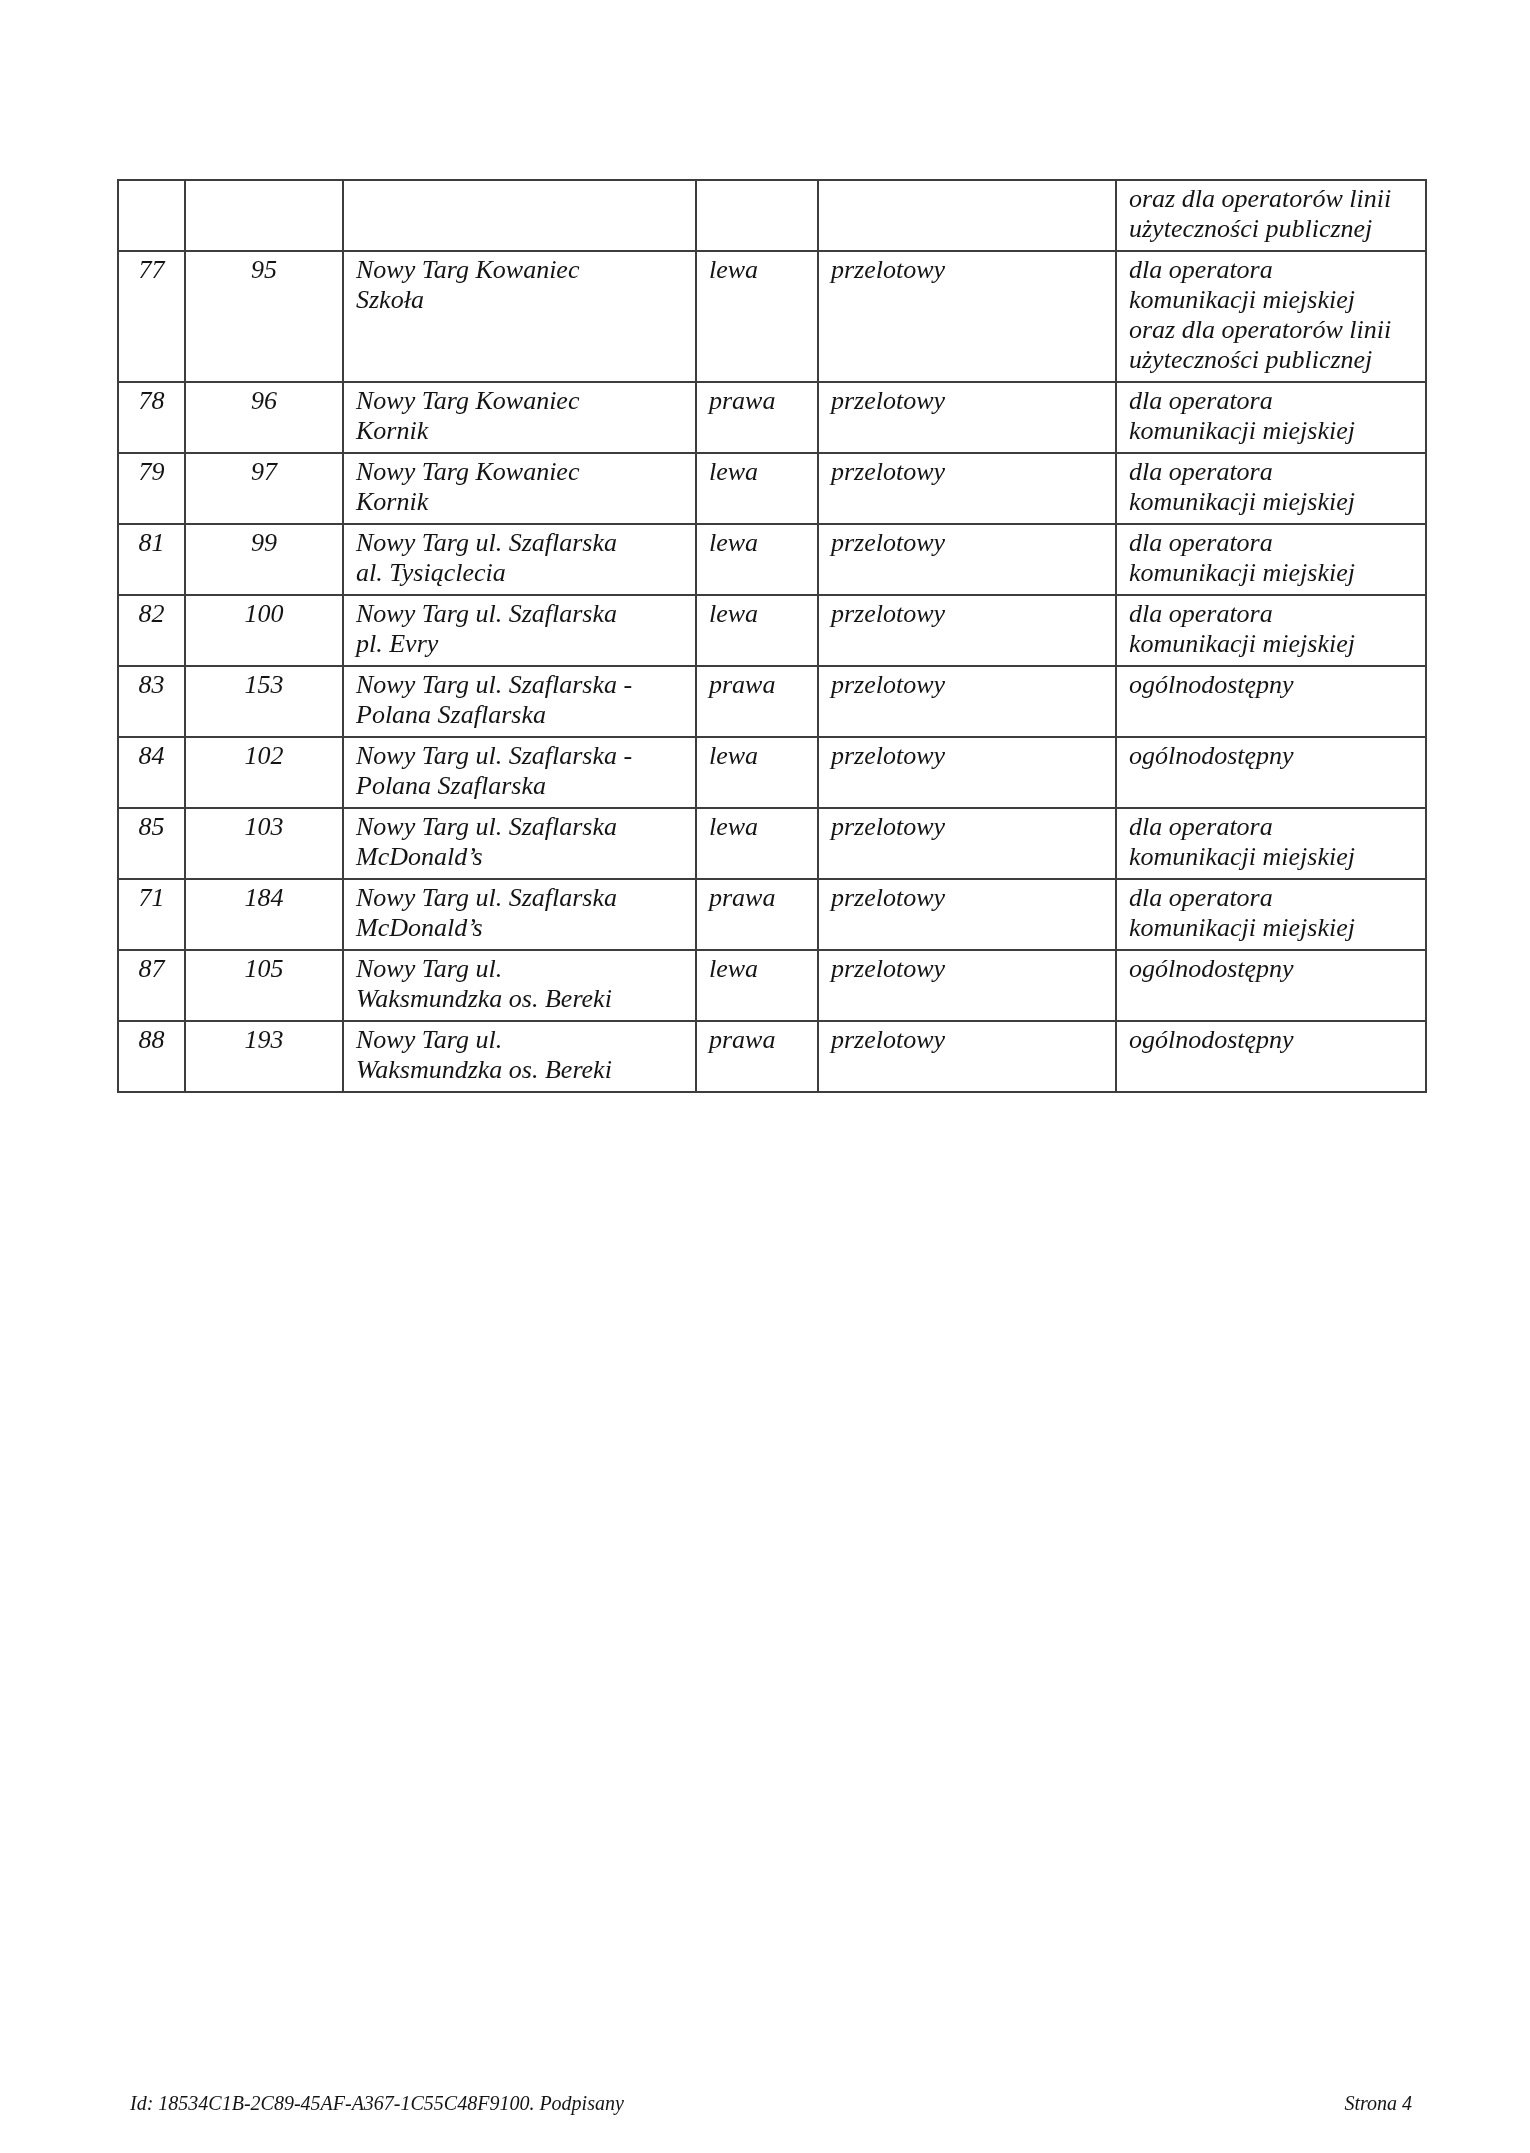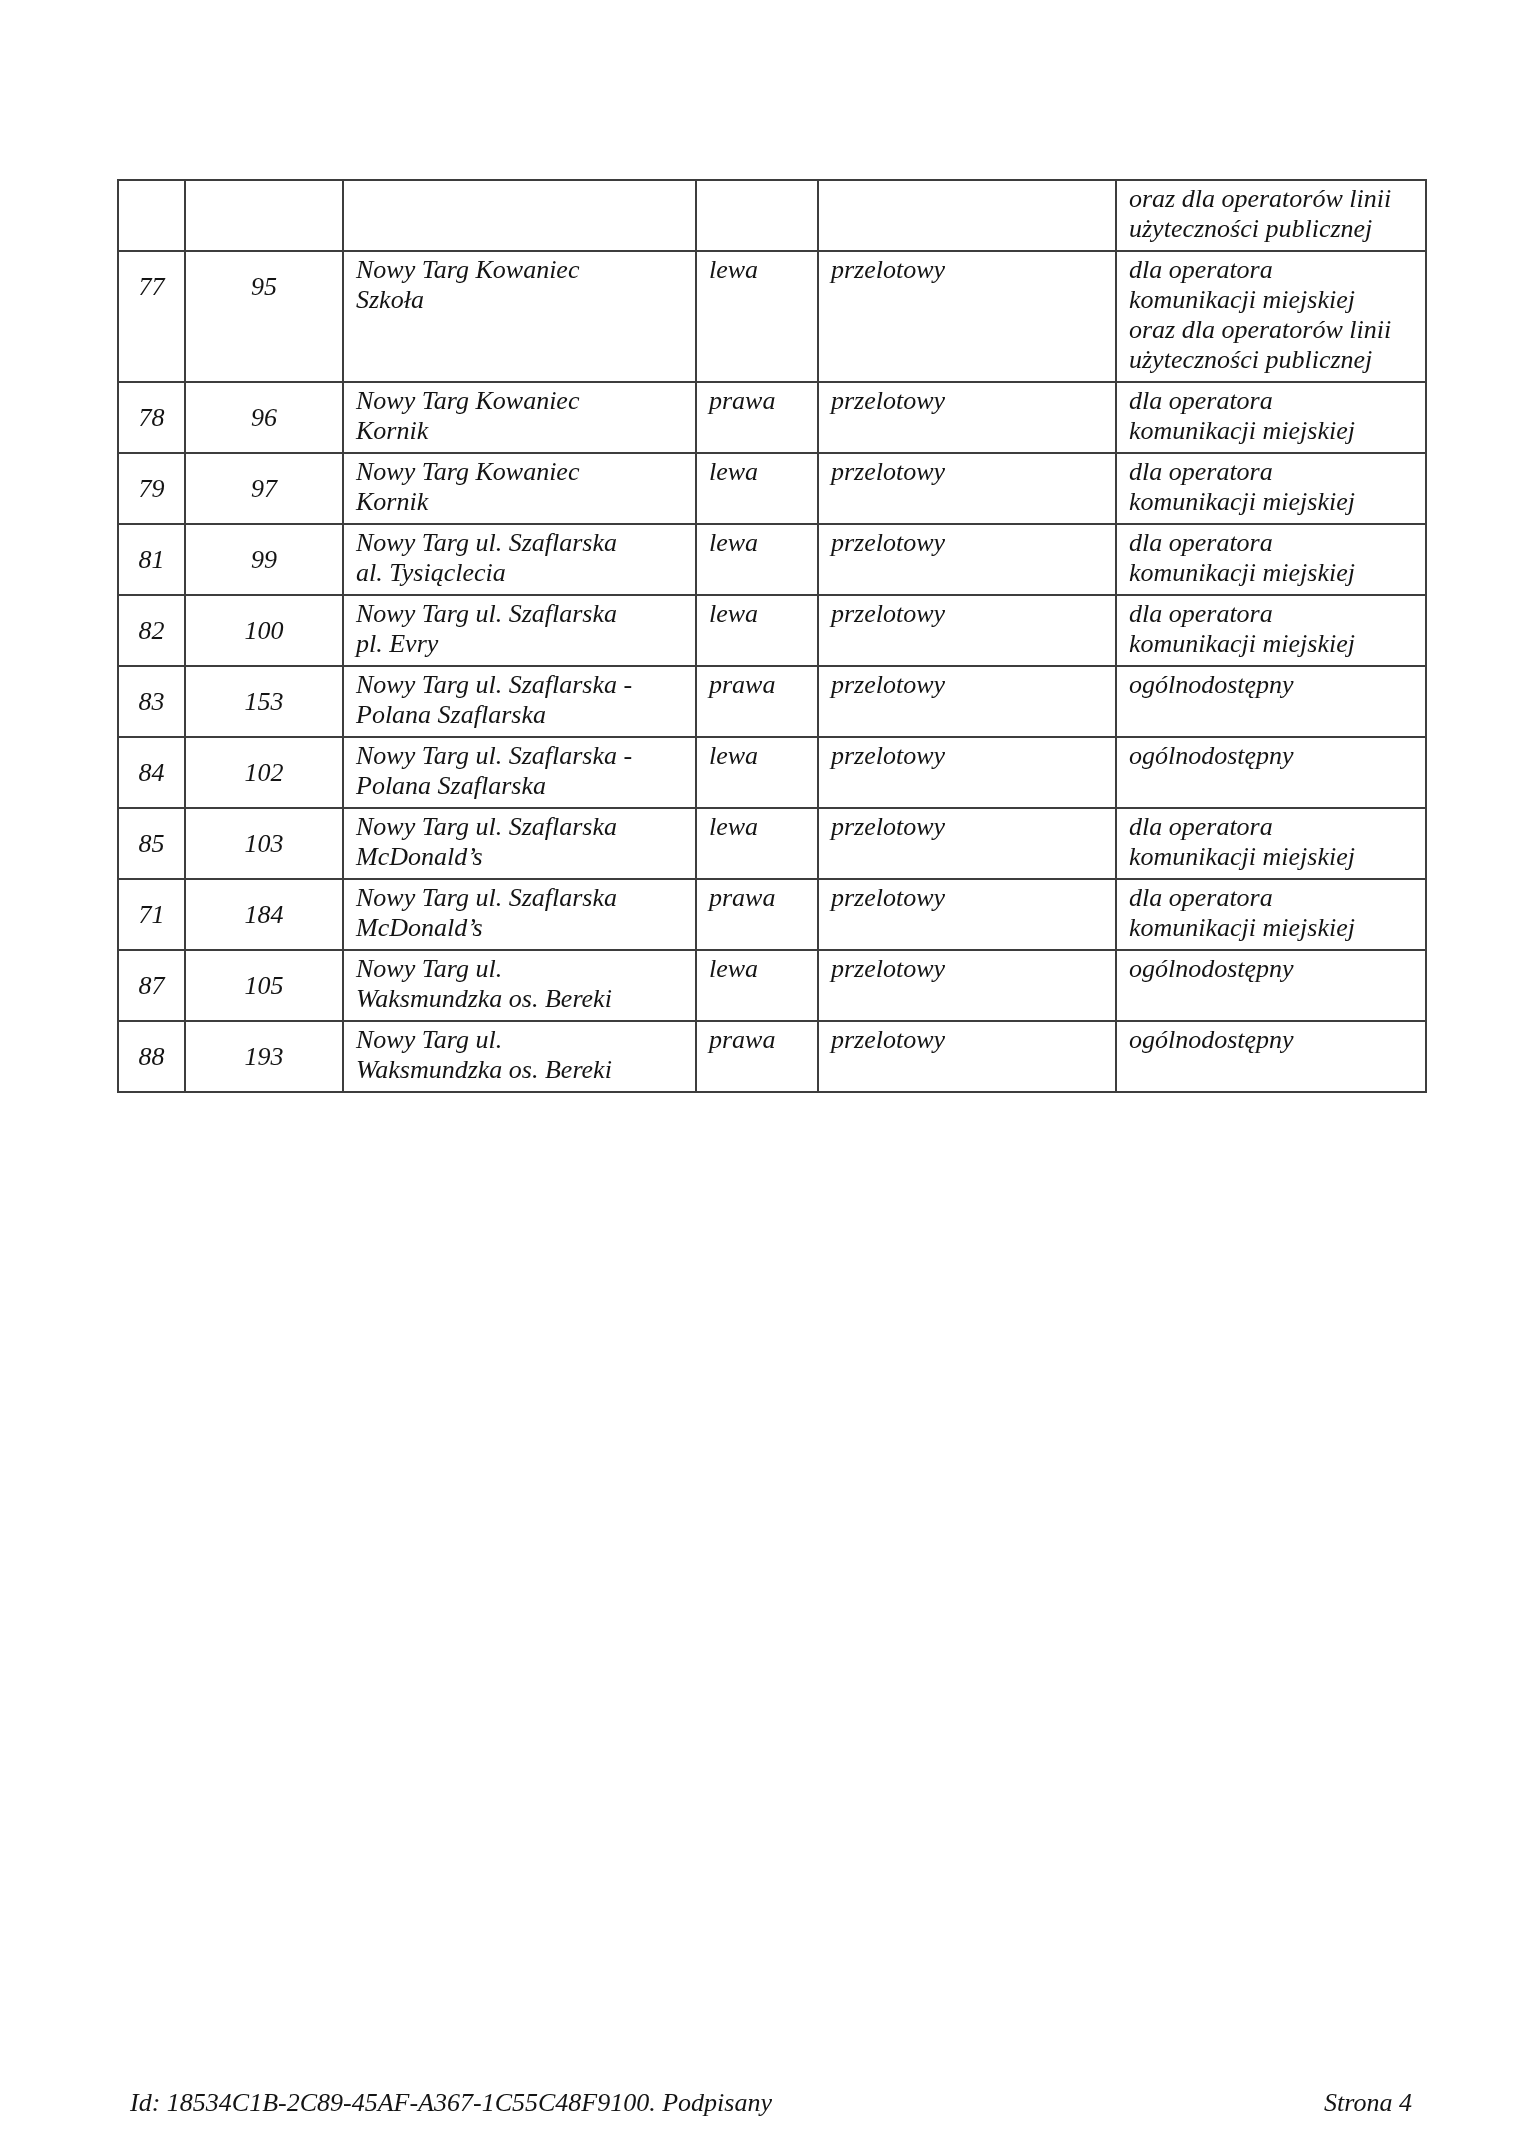--- a/index.html
+++ b/index.html
@@ -29,31 +29,31 @@
     vertical-align:top;
     font-size:26px;
     line-height:30px;
     white-space:pre-line;
     overflow-wrap:break-word;
     padding:3px 8px 6px 12px;
   }
   table.doc-table td.c0,
   table.doc-table td.c1{
     text-align:center;
-    padding:20px 2px 6px 2px;
+    padding:3px 2px 6px 2px;
   }
   .footer{
     position:absolute;
     left:130px;
     right:118px;
     top:2090px;
     display:flex;
     justify-content:space-between;
     align-items:baseline;
-    font-size:26px;
+    font-size:20px;
     line-height:26px;
   }
 </style>
 </head>
 <body>
 
 <div class="page">
 
   <table class="doc-table">
     <colgroup>

